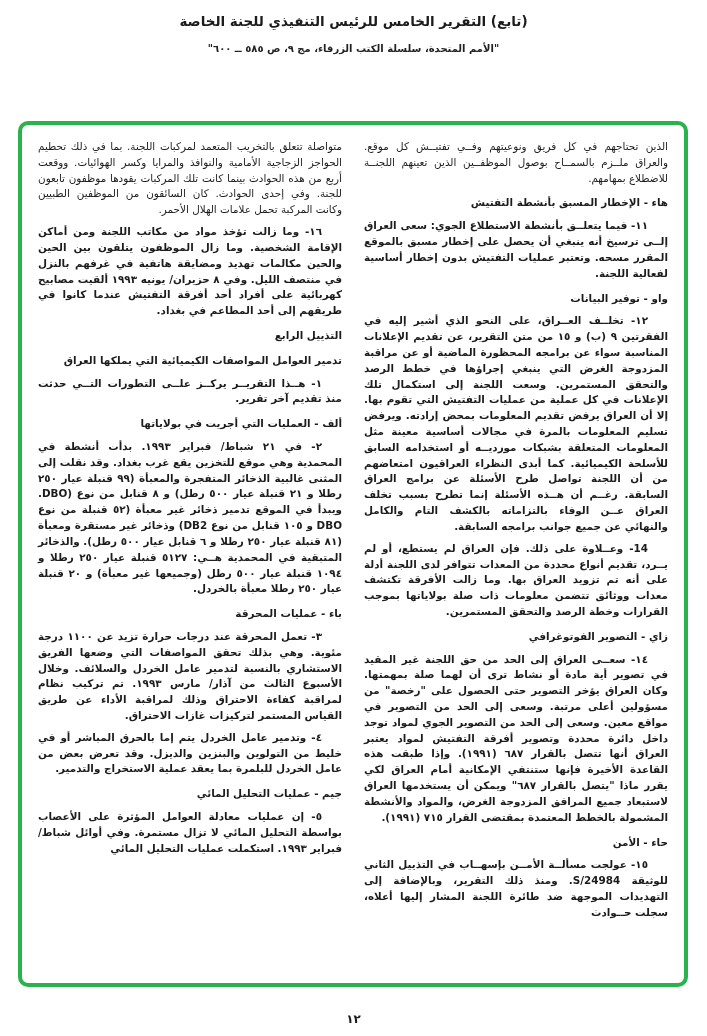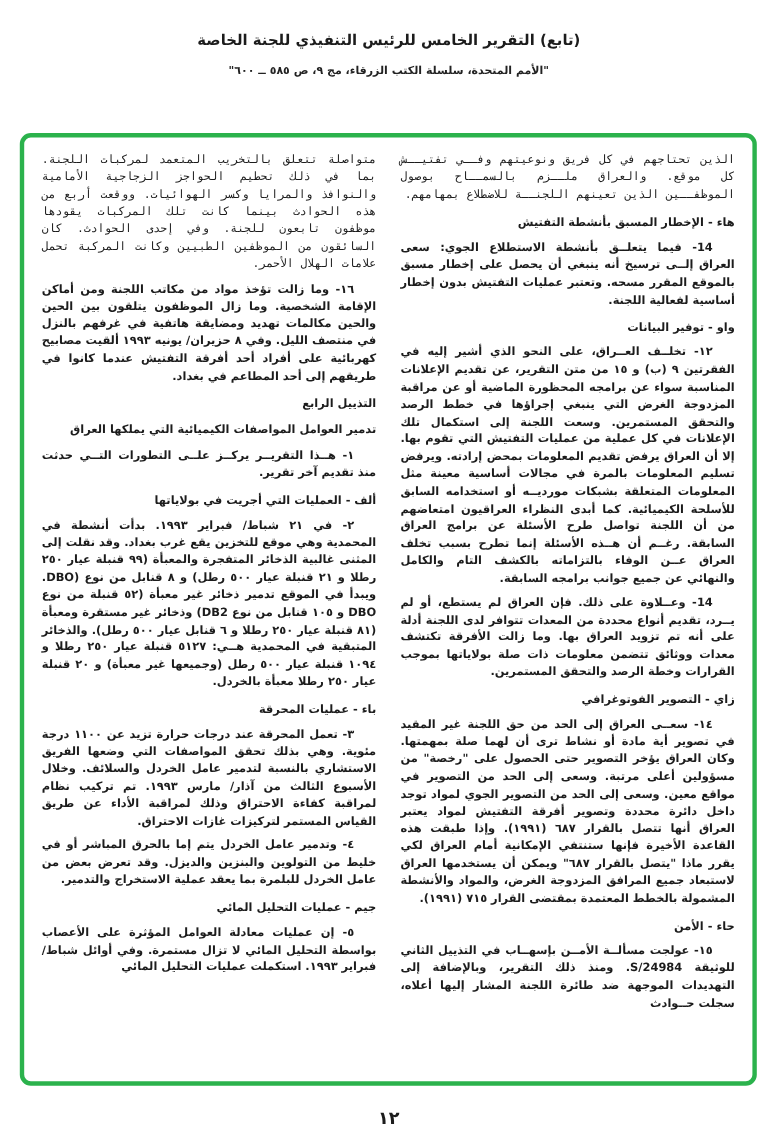--- a/index.html
+++ b/index.html
@@ -2,57 +2,57 @@
 <html lang="ar" style="--accent: #2bb24c;"><head>
 <meta charset="utf-8">
 <style>
   * { box-sizing: border-box; margin: 0; padding: 0; }
   html, body { background: #ffffff; }
   body {
     width: 707px; height: 1036px; overflow: hidden;
     font-family: "DejaVu Sans", sans-serif; color: #1c1c1c;
     position: relative;
   }
-  .page { position: relative; width: 707px; height: 1036px; padding-top: 24px; }
+  .page { position: relative; width: 707px; height: 1036px; padding-top: 8px; }
   .doc-header { text-align: center; direction: rtl; }
   .doc-title { font-weight: bold; font-size: 13.5px; line-height: 2.0; }
   .doc-subtitle { font-weight: bold; font-size: 10px; margin-top: 8px; color: #222; }
   .content-box {
     position: absolute; left: 18px; top: 121px; width: 670px; height: 866px;
     border: 4px solid var(--accent, #2bb24c); border-radius: 10px;
     padding: 14px 16px 10px 16px;
     direction: rtl;
     display: flex; flex-direction: row; gap: 22px;
     overflow: hidden; background: #fff;
   }
   .column { flex: 1 1 0; font-size: 10.4px; line-height: 1.52; text-align: justify; }
   .block { margin-bottom: 6px; }
   .heading { font-weight: bold; margin: 9px 0 7px; text-indent: 0; }
   .paragraph { text-indent: 20px; font-weight: bold; }
-  .continuation { text-indent: 0; font-family: Liberation Mono, monospace; }
+  .continuation { text-indent: 0; }
   .page-footer {
     position: absolute; bottom: 10px; left: 0; width: 100%;
-    text-align: center; font-size: 16px; font-weight: bold; direction: rtl;
+    text-align: center; font-size: 12px; font-weight: bold; direction: rtl;
   }
 </style>
 </head>
 <body>
 
 <div class="page">
 
   <header class="doc-header">
     <div class="doc-title">(تابع) التقرير الخامس للرئيس التنفيذي للجنة الخاصة</div>
     <div class="doc-subtitle">"الأمم المتحدة، سلسلة الكتب الزرقاء، مج ٩، ص ٥٨٥ ــ ٦٠٠"</div>
   </header>
 
   <div class="content-box">
     <div class="column">
         <div class="block continuation">الذين تحتاجهم في كل فريق ونوعيتهم وفــي تفتيــش كل موقع. والعراق ملــزم بالسمــاح بوصول الموظفــين الذين تعينهم اللجنــة للاضطلاع بمهامهم.</div>
         <div class="block heading">هاء -  الإخطار المسبق بأنشطة التفتيش</div>
-        <div class="block paragraph">14- فيما يتعلــق بأنشطة الاستطلاع الجوي: سعى العراق إلــى ترسيخ أنه ينبغي أن يحصل على إخطار مسبق بالموقع المقرر مسحه. وتعتبر عمليات التفتيش بدون إخطار أساسية لفعالية اللجنة.</div>
+        <div class="block paragraph">١١- فيما يتعلــق بأنشطة الاستطلاع الجوي: سعى العراق إلــى ترسيخ أنه ينبغي أن يحصل على إخطار مسبق بالموقع المقرر مسحه. وتعتبر عمليات التفتيش بدون إخطار أساسية لفعالية اللجنة.</div>
         <div class="block heading">واو -  توفير البيانات</div>
         <div class="block paragraph">١٢- تخلــف العــراق، على النحو الذي أشير إليه في الفقرتين ٩ (ب) و ١٥ من متن التقرير، عن تقديم الإعلانات المناسبة سواء عن برامجه المحظورة الماضية أو عن مراقبة المزدوجة الغرض التي ينبغي إجراؤها في خطط الرصد والتحقق المستمرين. وسعت اللجنة إلى استكمال تلك الإعلانات في كل عملية من عمليات التفتيش التي تقوم بها. إلا أن العراق يرفض تقديم المعلومات بمحض إرادته. ويرفض تسليم المعلومات بالمرة في مجالات أساسية معينة مثل المعلومات المتعلقة بشبكات مورديــه أو استخدامه السابق للأسلحة الكيميائية. كما أبدى النظراء العراقيون امتعاضهم من أن اللجنة تواصل طرح الأسئلة عن برامج العراق السابقة. رغــم أن هــذه الأسئلة إنما تطرح بسبب تخلف العراق عــن الوفاء بالتزاماته بالكشف التام والكامل والنهائي عن جميع جوانب برامجه السابقة.</div>
         <div class="block paragraph">14- وعــلاوة على ذلك. فإن العراق لم يستطع، أو لم يــرد، تقديم أنواع محددة من المعدات تتوافر لدى اللجنة أدلة على أنه تم تزويد العراق بها. وما زالت الأفرقة تكتشف معدات ووثائق تتضمن معلومات ذات صلة بولاياتها بموجب القرارات وخطة الرصد والتحقق المستمرين.</div>
         <div class="block heading">زاي -  التصوير الفوتوغرافي</div>
         <div class="block paragraph">١٤- سعــى العراق إلى الحد من حق اللجنة غير المقيد في تصوير أية مادة أو نشاط ترى أن لهما صلة بمهمتها. وكان العراق يؤخر التصوير حتى الحصول على "رخصة" من مسؤولين أعلى مرتبة. وسعى إلى الحد من التصوير في مواقع معين. وسعى إلى الحد من التصوير الجوي لمواد توجد داخل دائرة محددة وتصوير أفرقة التفتيش لمواد يعتبر العراق أنها تتصل بالقرار ٦٨٧ (١٩٩١). وإذا طبقت هذه القاعدة الأخيرة فإنها ستنتفي الإمكانية أمام العراق لكي يقرر ماذا "يتصل بالقرار ٦٨٧" ويمكن أن يستخدمها العراق لاستبعاد جميع المرافق المزدوجة الغرض، والمواد والأنشطة المشمولة بالخطط المعتمدة بمقتضى القرار ٧١٥ (١٩٩١).</div>
         <div class="block heading">حاء -  الأمن</div>
         <div class="block paragraph">١٥- عولجت مسألــة الأمــن بإسهــاب في التذييل الثاني للوثيقة S/24984. ومنذ ذلك التقرير، وبالإضافة إلى التهديدات الموجهة ضد طائرة اللجنة المشار إليها أعلاه، سجلت حــوادث</div>
       </div>
     <div class="column">
         <div class="block continuation">متواصلة تتعلق بالتخريب المتعمد لمركبات اللجنة. بما في ذلك تحطيم الحواجز الزجاجية الأمامية والنوافذ والمرايا وكسر الهوائيات. ووقعت أربع من هذه الحوادث بينما كانت تلك المركبات يقودها موظفون تابعون للجنة. وفي إحدى الحوادث. كان السائقون من الموظفين الطبيين وكانت المركبة تحمل علامات الهلال الأحمر.</div>

